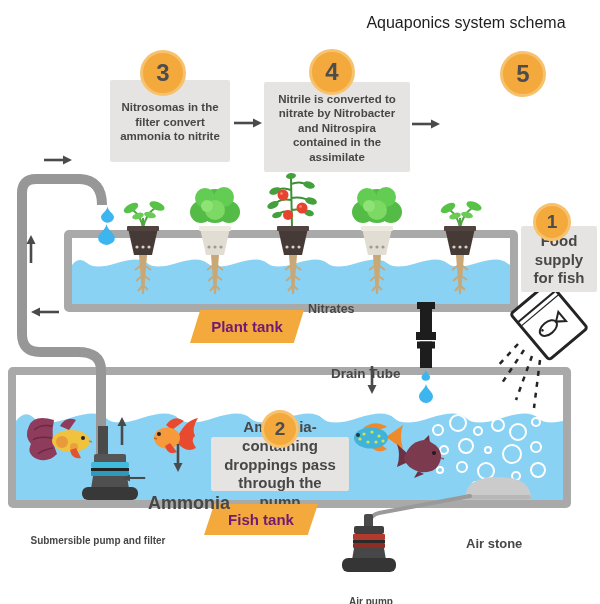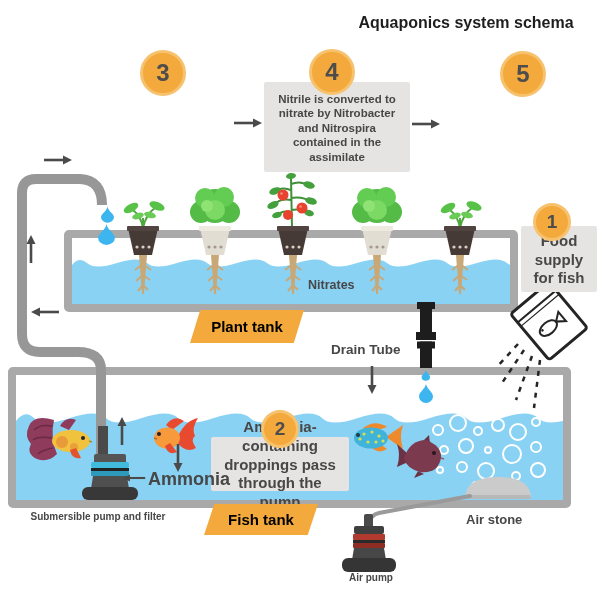--- a/index.html
+++ b/index.html
@@ -1,45 +1,45 @@
 <!DOCTYPE html>
 <html style="--accent_orange: #F3A93C; --accent_orange_light: #F7C26E; --box_gray: #E5E4E2; --text_dark: #474747; --title_dark: #1E1E1E; --water_blue: #8AD2F4; --drop_blue: #3DB5EF; --tank_border: #A9A9A9; --pipe_gray: #979797; --tube_black: #1D1D1D;"><head>
 <meta charset="utf-8">
 <style>
   html,body{margin:0;padding:0;background:#fff;}
   .canvas{position:relative;width:600px;height:604px;background:#fff;overflow:hidden;
           font-family:"Liberation Sans",sans-serif;color:var(--text_dark,#474747);}
   .title{position:absolute;left:340px;top:14px;width:252px;text-align:center;
-         font-size:16px;font-weight:bold;color:var(--title_dark,#1E1E1E);z-index:7;}
+         font-size:16px;font-weight:normal;color:var(--title_dark,#1E1E1E);z-index:7;}
   
   .step-circle{position:absolute;border-radius:50%;background:var(--accent_orange,#F3A93C);
          border:3px solid var(--accent_orange_light,#F7C26E);color:#4D4D4D;font-weight:bold;
          display:flex;align-items:center;justify-content:center;z-index:7;}
   .big{width:40px;height:40px;font-size:24px;}
   .small{width:32px;height:32px;font-size:19px;}
   
   .step-box{position:absolute;background:var(--box_gray,#E5E4E2);color:var(--text_dark,#474747);
          font-weight:bold;text-align:center;display:flex;align-items:center;justify-content:center;
          padding:8px 6px 6px 6px;box-sizing:border-box;line-height:1.25;border-radius:2px;z-index:6;}
   .fs11{font-size:11.5px}.fs12{font-size:15px}
   
   .banner{position:absolute;background:var(--accent_orange,#F3A93C);
          clip-path:polygon(9% 0,100% 0,91% 100%,0 100%);display:flex;align-items:center;
-         justify-content:center;font-weight:bold;font-size:15px;color:#000000;z-index:6;}
+         justify-content:center;font-weight:bold;font-size:15px;color:#701a75;z-index:6;}
   
   .tank{position:absolute;background:#fff;border:8px solid var(--tank_border,#A9A9A9);
         border-radius:5px;box-sizing:content-box;z-index:1;}
   .tank svg{position:absolute;left:0;bottom:0;display:block;}
   .waterfill{fill:var(--water_blue,#8AD2F4);}
   .dropfill{fill:var(--drop_blue,#3DB5EF);}
   .pipestroke{stroke:var(--pipe_gray,#979797);}
   .tubefill{fill:var(--tube_black,#1D1D1D);}
   .abs{position:absolute;}
   
-  .lbl{position:absolute;font-weight:bold;color:var(--text_dark,#474747);z-index:7;}
+  .lbl{position:absolute;font-weight:bold;color:var(--text_dark,#474747);z-index:7;margin-top:24px;}
   
   .arr{position:absolute;z-index:7;overflow:visible;}
   .arr line{stroke:#4A4A4A;stroke-width:2.6;}
   .arr polygon{fill:#4A4A4A;}
   .rot90{transform:rotate(90deg);}
   .rotm90{transform:rotate(-90deg);}
   .rot180{transform:rotate(180deg);}.z3{z-index:3}.z4{z-index:4}.z5{z-index:5}
 </style>
 </head>
 <body>
@@ -273,20 +273,21 @@
     </g>
     <g stroke="#242424" stroke-width="2.5" stroke-dasharray="5 6" fill="none">
       <path d="M24 58 L2 82"></path>
       <path d="M30 64 L6 100"></path>
       <path d="M38 70 L22 114"></path>
       <path d="M46 74 L40 122"></path>
     </g>
   </svg>
 
   <div class="step-circle big" style="left:140px;top:50px">3</div>
+  <div class="step-box fs11" style="left:110px;top:80px;width:120px;height:82px">Nitrosomas in the filter convert ammonia to nitrite</div>
   <div class="step-circle big" style="left:309px;top:49px">4</div>
   <div class="step-box fs11" style="left:264px;top:82px;width:146px;height:90px">Nitrile is converted to nitrate by Nitrobacter and Nitrospira contained in the assimilate</div>
   <div class="step-circle big" style="left:500px;top:51px">5</div>
   <div class="step-circle small" style="left:533px;top:203px">1</div>
   <div class="step-box fs12" style="left:521px;top:226px;width:76px;height:66px">Food supply for fish</div>
   <div class="step-circle small" style="left:261px;top:410px">2</div>
   <div class="step-box fs12" style="left:211px;top:437px;width:138px;height:54px">Ammonia-containing droppings pass through the pump</div>
 
   <svg class="arr" style="left:43px;top:154px" width="30" height="12" viewBox="0 0 30 12">
       <line x1="1" y1="6" x2="21" y2="6"></line>

